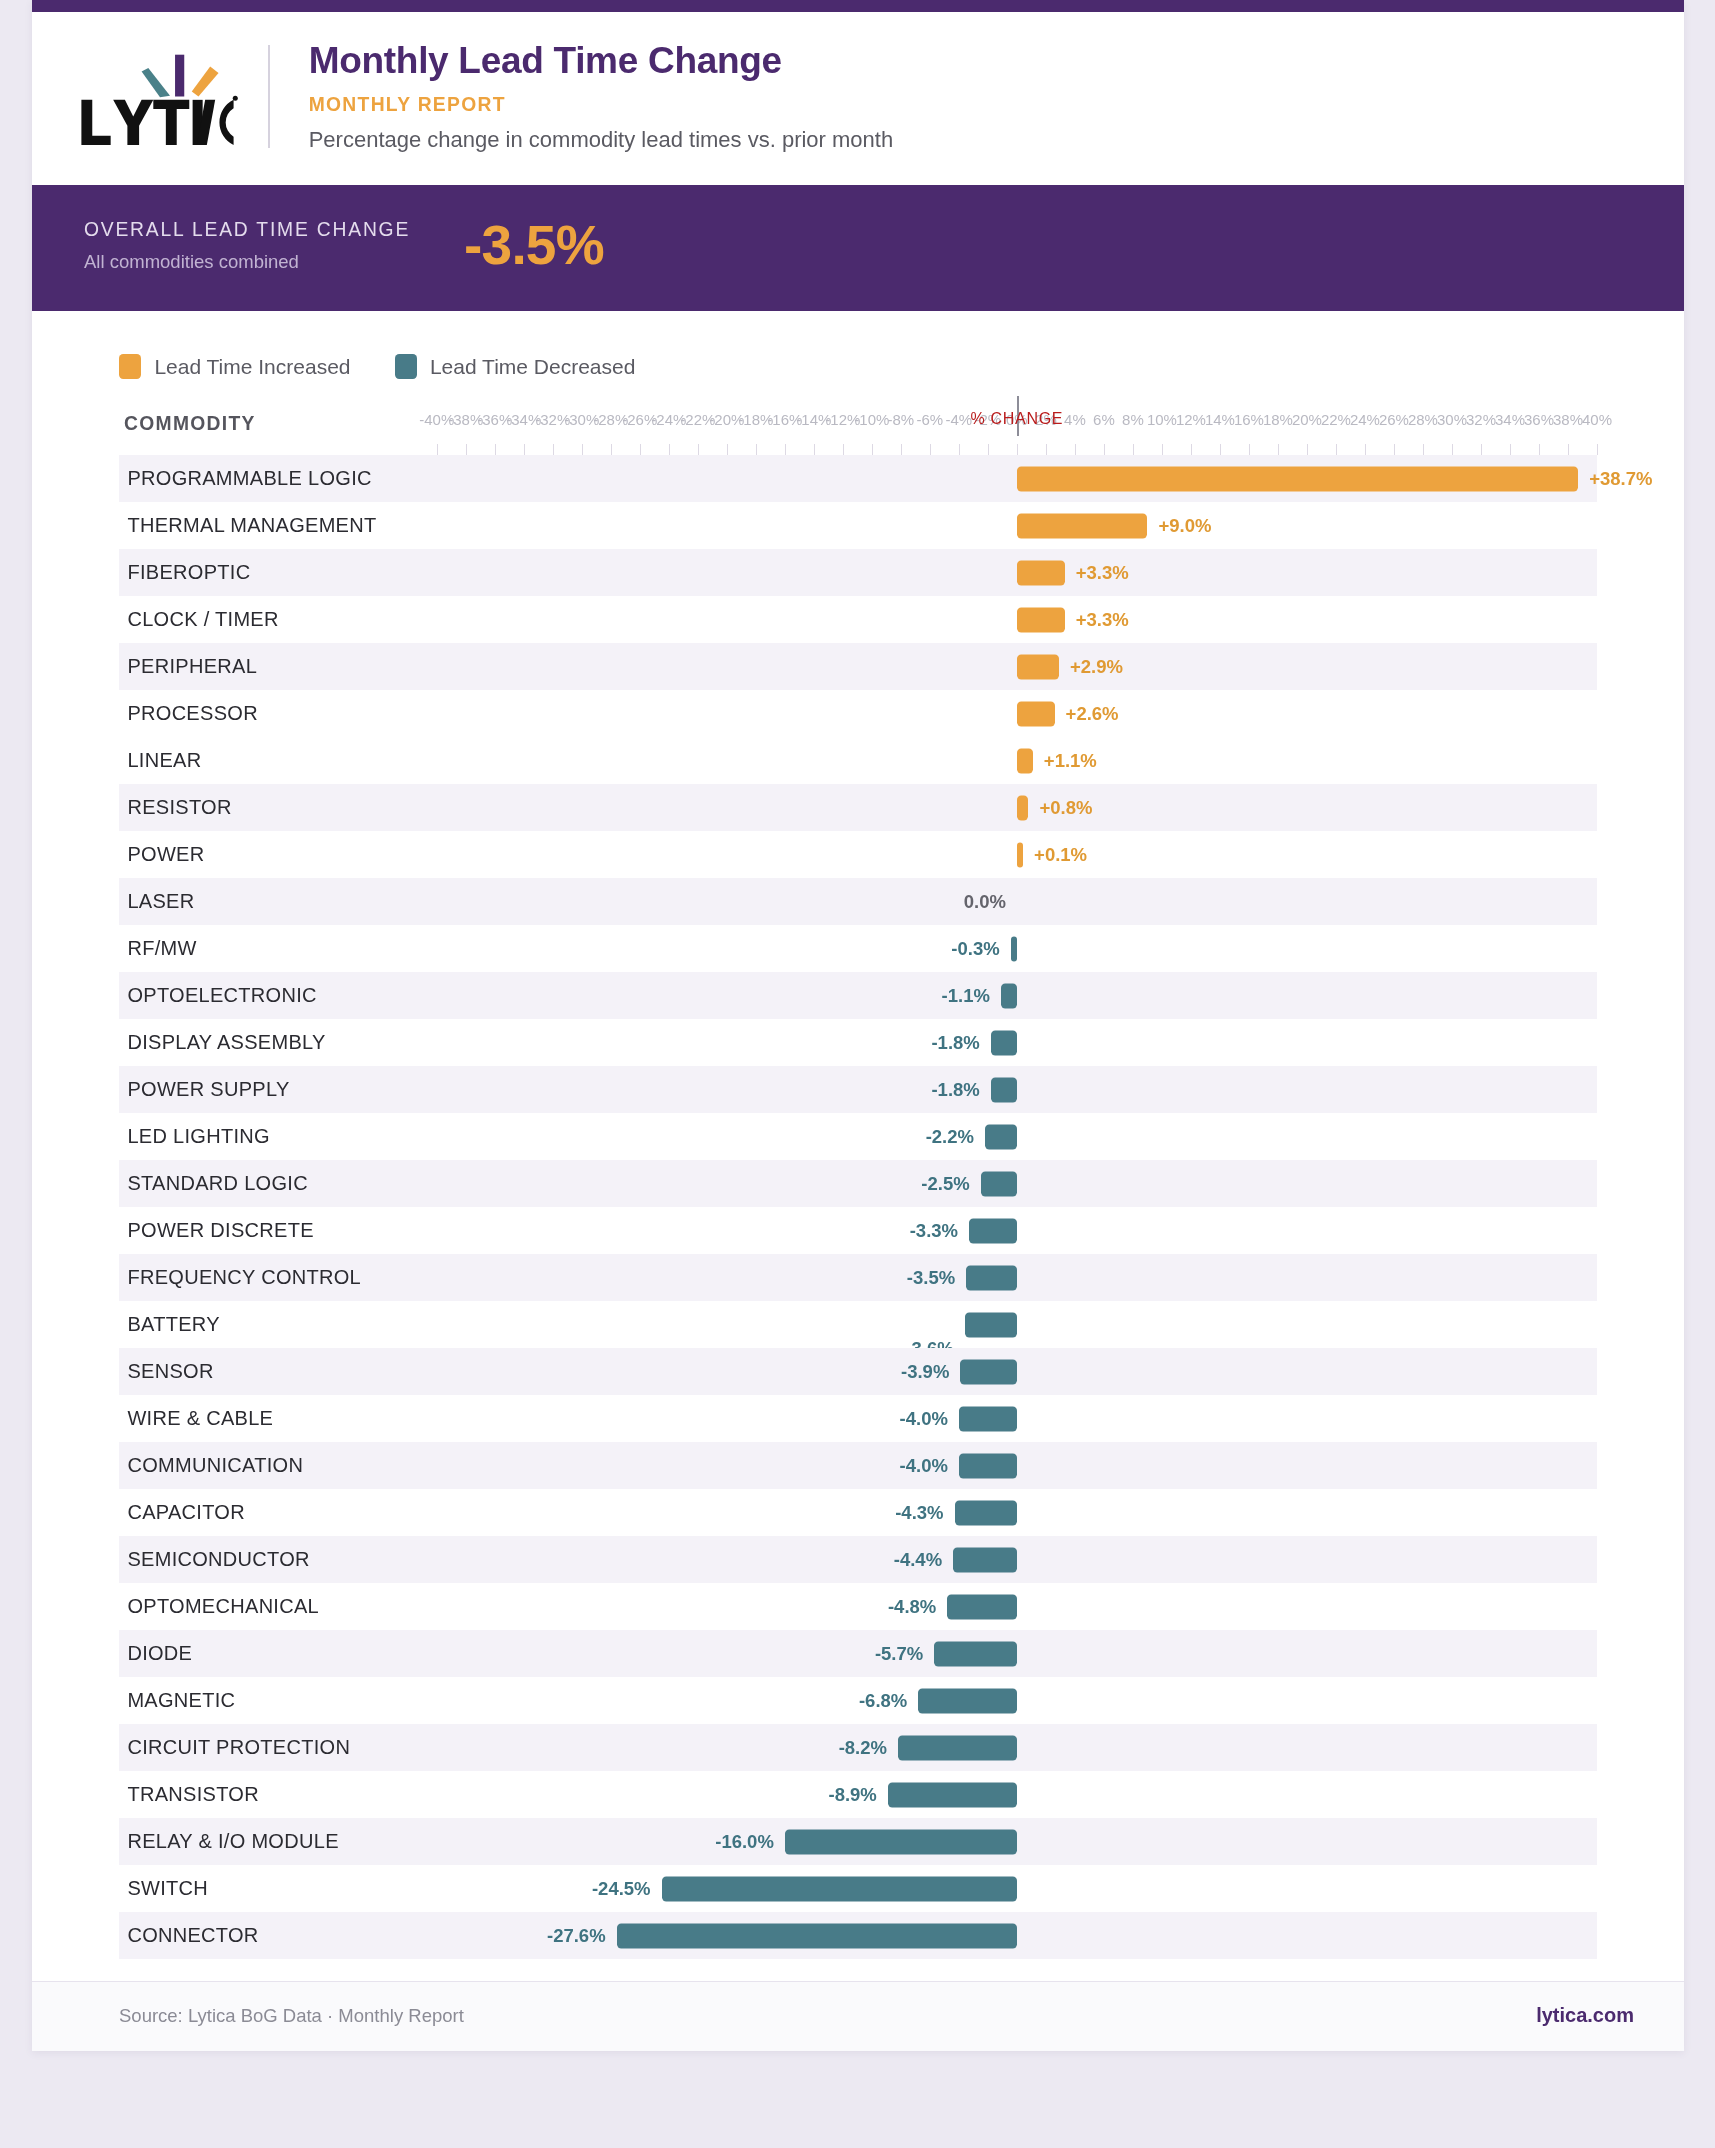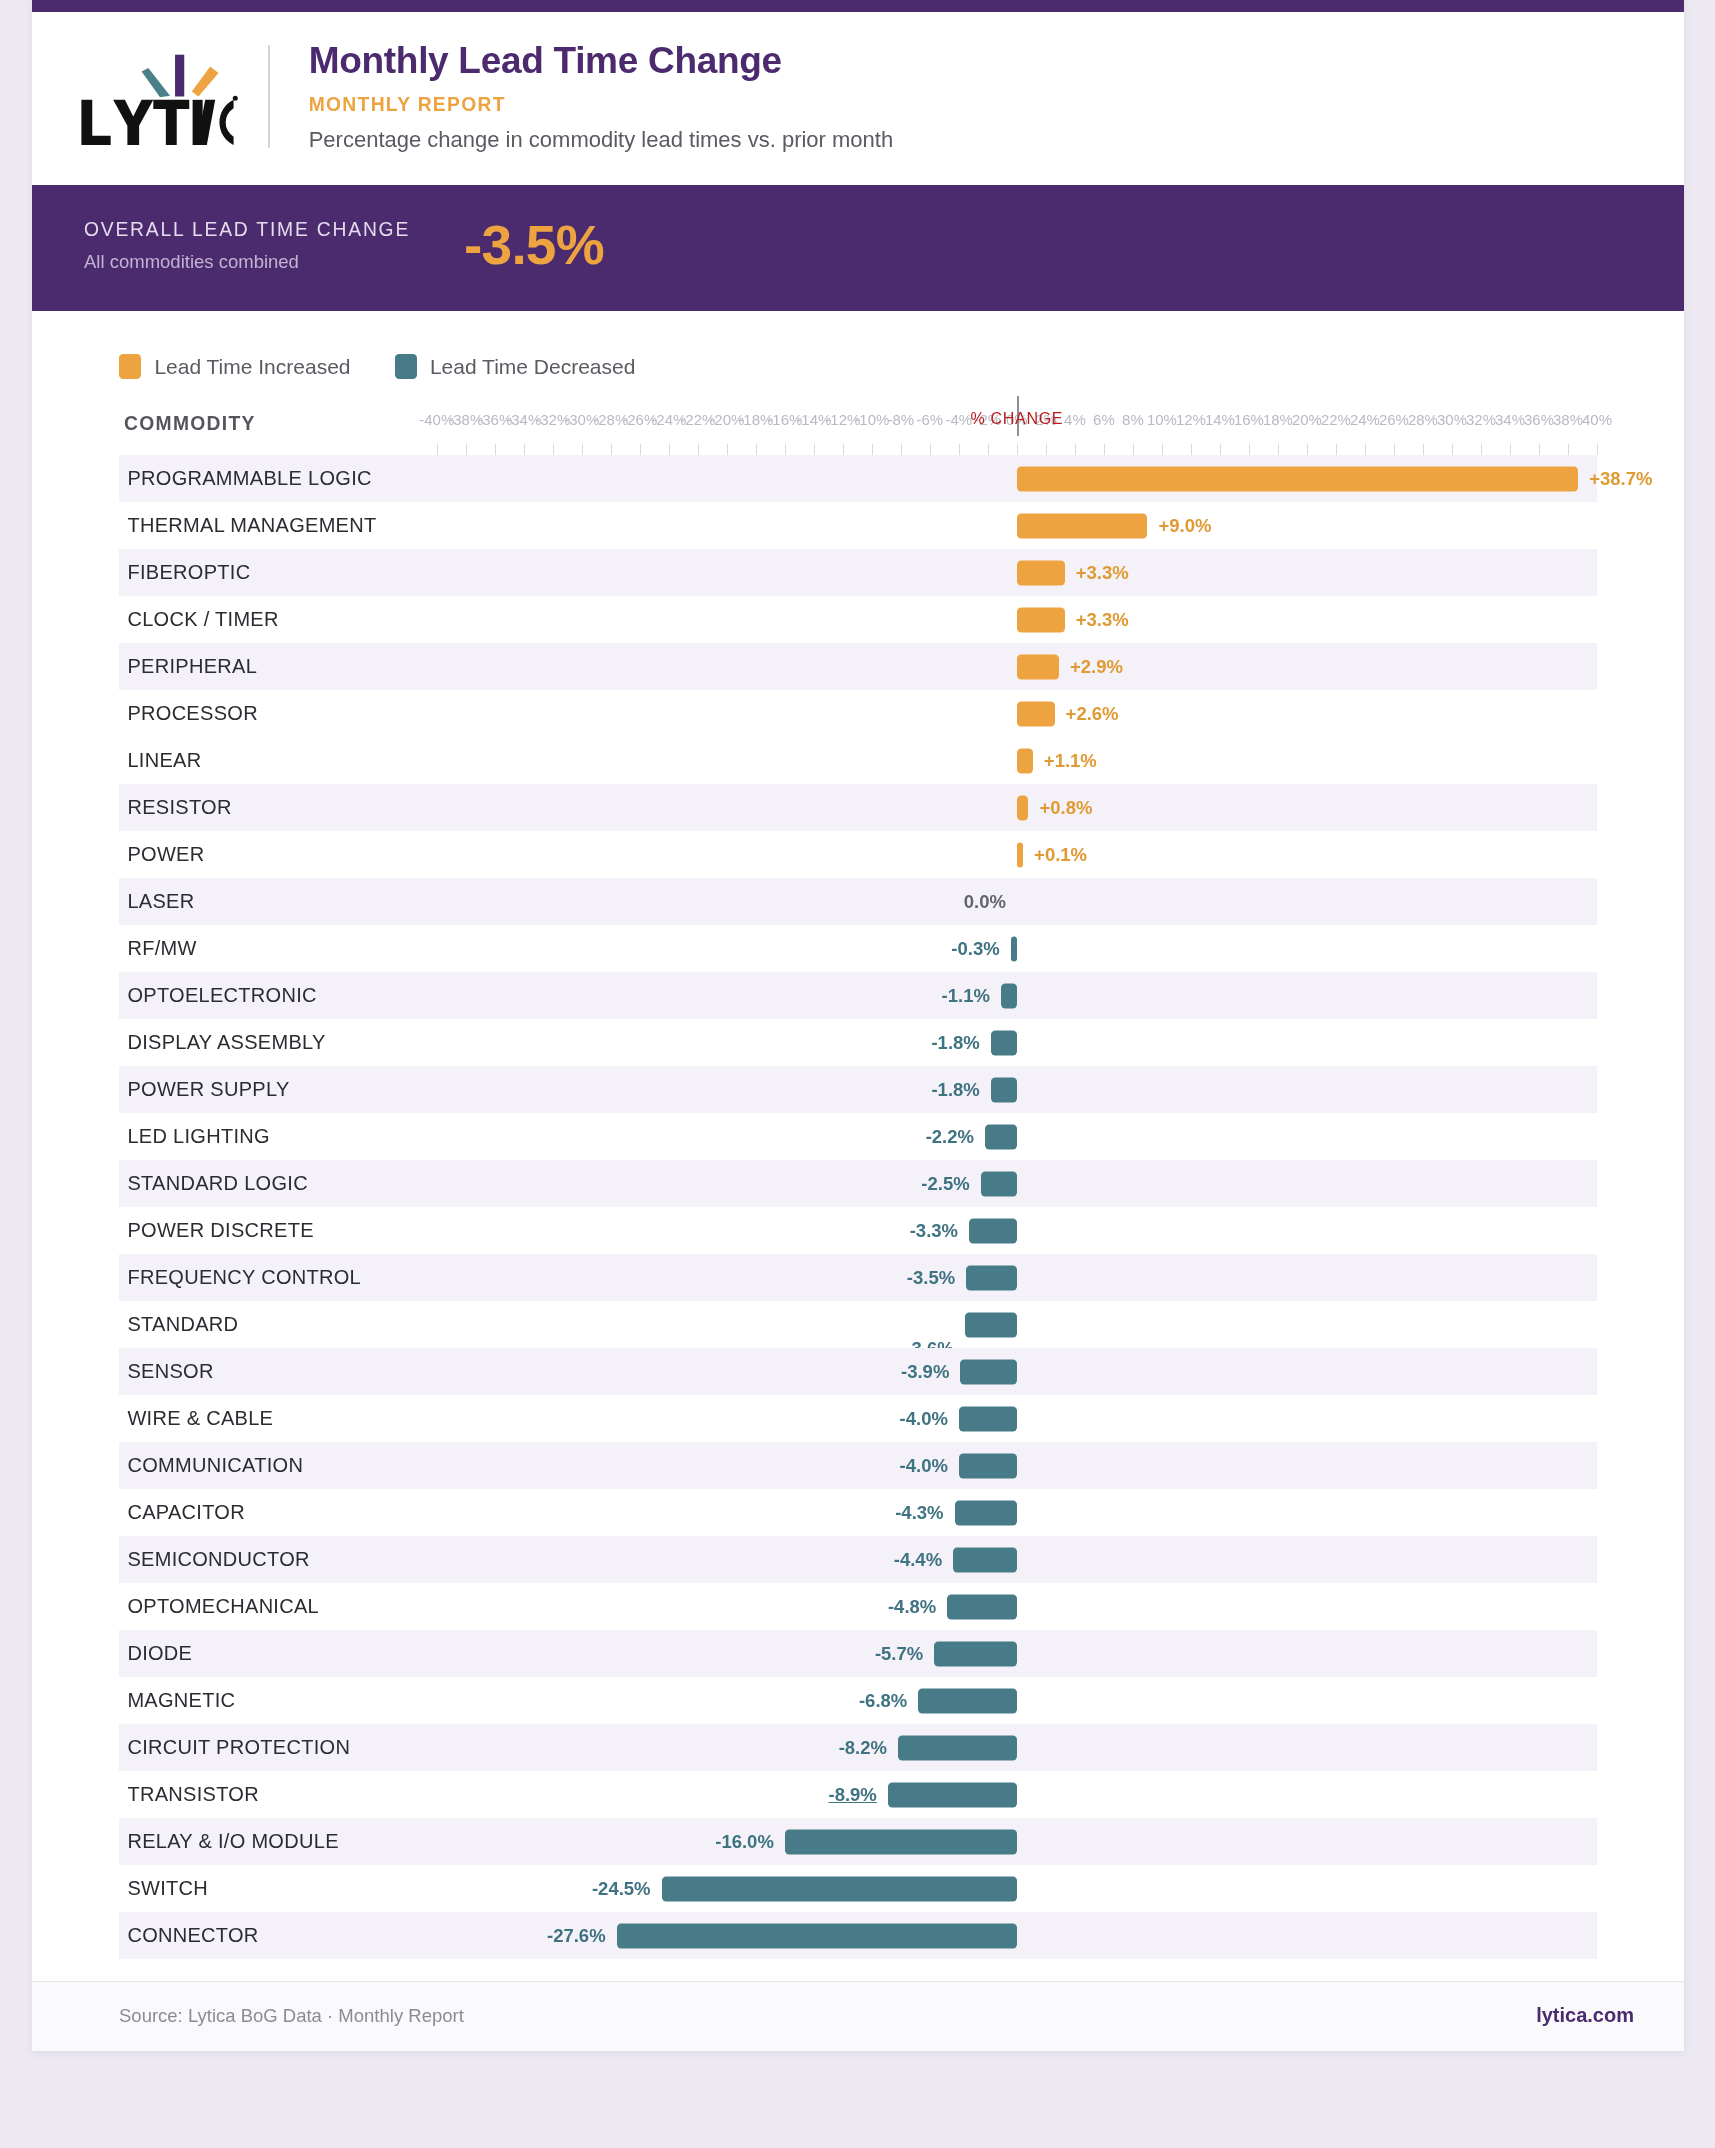--- a/index.html
+++ b/index.html
@@ -492,21 +492,21 @@
             </div>
           </div>
           <div class="row alt">
             <div class="row-label">FREQUENCY CONTROL</div>
             <div class="plot">
               <div class="bar neg" style="left: 57.3156%; width: 3.43437%;"></div>
               <div class="val neg" style="right: calc(42.6844% + 11px);">-3.5%</div>
             </div>
           </div>
           <div class="row">
-            <div class="row-label">STANDARD</div>
+            <div class="row-label">BATTERY</div>
             <div class="plot">
               <div class="bar neg" style="left: 57.2175%; width: 3.5325%;"></div>
               <div class="val neg" style="right: calc(42.7825% + 11px); margin-top: 24px;">-3.6%</div>
             </div>
           </div>
           <div class="row alt">
             <div class="row-label">SENSOR</div>
             <div class="plot">
               <div class="bar neg" style="left: 56.9231%; width: 3.82688%;"></div>
               <div class="val neg" style="right: calc(43.0769% + 11px);">-3.9%</div>
@@ -565,21 +565,21 @@
             <div class="row-label">CIRCUIT PROTECTION</div>
             <div class="plot">
               <div class="bar neg" style="left: 52.7037%; width: 8.04625%;"></div>
               <div class="val neg" style="right: calc(47.2962% + 11px);">-8.2%</div>
             </div>
           </div>
           <div class="row">
             <div class="row-label">TRANSISTOR</div>
             <div class="plot">
               <div class="bar neg" style="left: 52.0169%; width: 8.73312%;"></div>
-              <div class="val neg" style="right: calc(47.9831% + 11px); text-decoration: underline;">-8.9%</div>
+              <div class="val neg" style="right: calc(47.9831% + 11px);">-8.9%</div>
             </div>
           </div>
           <div class="row alt">
             <div class="row-label">RELAY &amp; I/O MODULE</div>
             <div class="plot">
               <div class="bar neg" style="left: 45.05%; width: 15.7%;"></div>
               <div class="val neg" style="right: calc(54.95% + 11px);">-16.0%</div>
             </div>
           </div>
           <div class="row">

